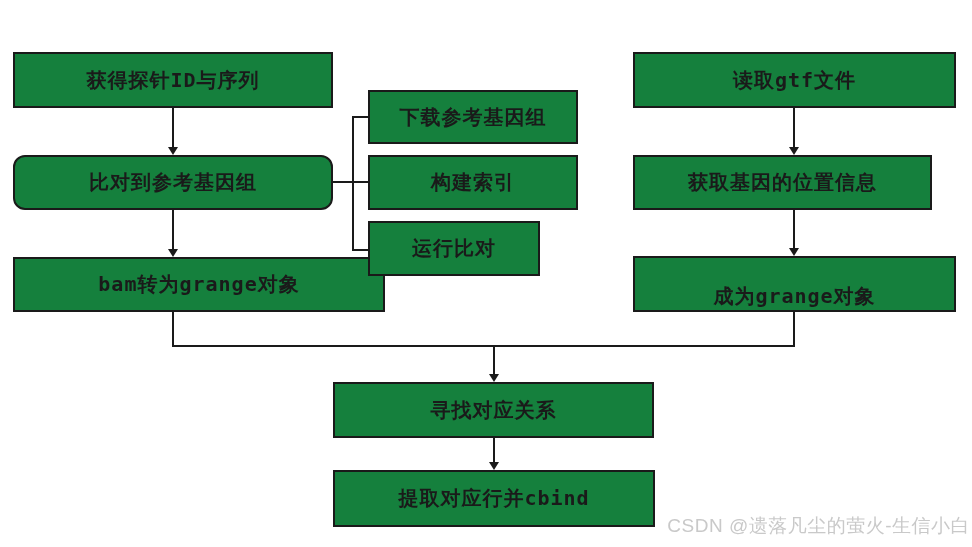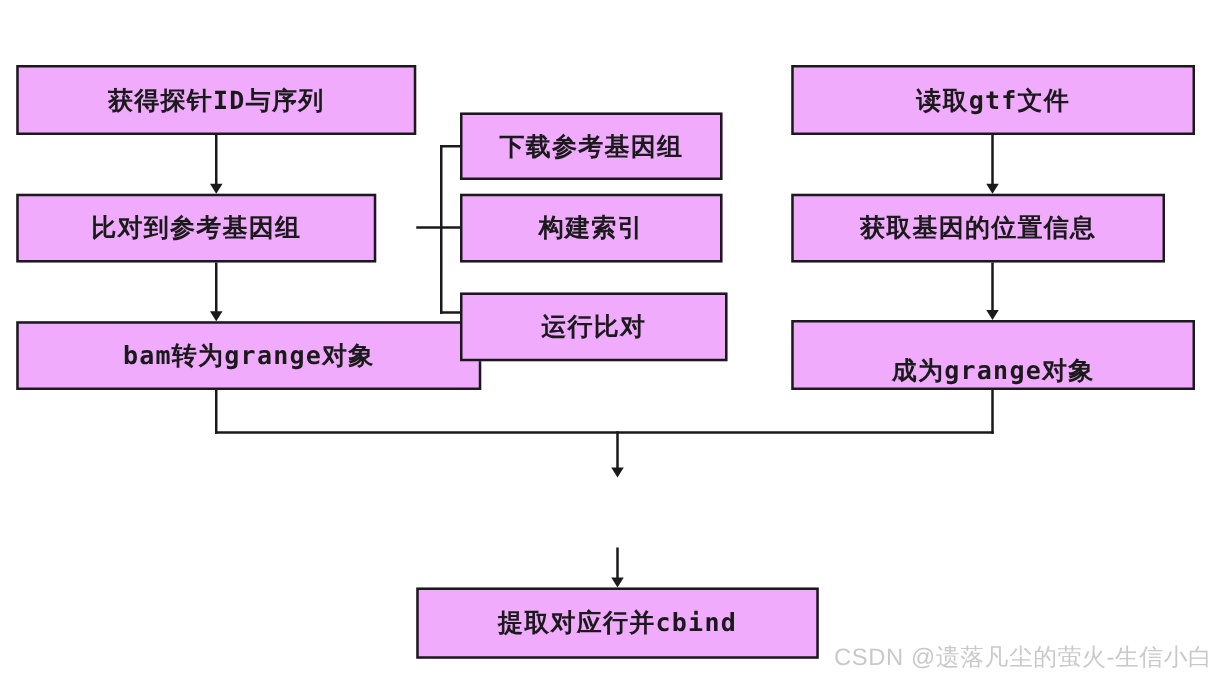--- a/index.html
+++ b/index.html
@@ -7,47 +7,47 @@
     position:relative;
     width:972px;height:547px;
     background:#ffffff;
     overflow:hidden;
     font-family:"DejaVu Sans Mono","Liberation Sans",sans-serif;
   }
   .box{
     position:absolute;
     box-sizing:border-box;
     border:2px solid #1a1a1a;
-    background:#f0abfc;
+    background:#15803d;
     display:flex;align-items:center;justify-content:center;
     font-size:20px;
     font-weight:600;
     color:#1a1a1a;
     letter-spacing:1px;
     white-space:nowrap;
   }
   .line{
     position:absolute;
     background:#1a1a1a;
   }
   .ah{
     position:absolute;
     width:0;height:0;
     border-left:5px solid transparent;
     border-right:5px solid transparent;
     border-top:8px solid #1a1a1a;
   }
   
   .b-l1{left:13px;top:52px;width:320px;height:56px;}
-  .b-l2{left:13px;top:155px;width:288px;height:55px;}
+  .b-l2{left:13px;top:155px;width:320px;height:55px;border-radius:12px;}
   .b-l3{left:13px;top:257px;width:372px;height:55px;}
   
   .b-m1{left:368px;top:90px;width:210px;height:54px;}
   .b-m2{left:368px;top:155px;width:210px;height:55px;font-family:Liberation Mono, monospace;}
-  .b-m3{left:368px;top:234px;width:214px;height:55px;text-align:center;}
+  .b-m3{left:368px;top:221px;width:172px;height:55px;text-align:center;}
   
   .b-r1{left:633px;top:52px;width:323px;height:56px;}
   .b-r2{left:633px;top:155px;width:299px;height:55px;}
   .b-r3{left:633px;top:256px;width:323px;height:56px;align-items:flex-end;}
   
   .b-b1{left:333px;top:382px;width:321px;height:56px;}
   .b-b2{left:333px;top:470px;width:322px;height:57px;}
   
   .c-l1{left:172px;top:108px;width:2px;height:41px;}
   .c-l2{left:172px;top:210px;width:2px;height:41px;}
@@ -111,20 +111,23 @@
   <div class="box b-r1">
     <span>读取gtf文件</span>
   </div>
   <div class="box b-r2">
     <span>获取基因的位置信息</span>
   </div>
   <div class="box b-r3">
     <span>成为grange对象</span>
   </div>
 
+  <div class="box b-b1">
+    <span>寻找对应关系</span>
+  </div>
   <div class="box b-b2">
     <span>提取对应行并cbind</span>
   </div>
 
   <div class="line c-l1"></div>
   <div class="ah ah-l1"></div>
   <div class="line c-l2"></div>
   <div class="ah ah-l2"></div>
 
   <div class="line c-r1"></div>

